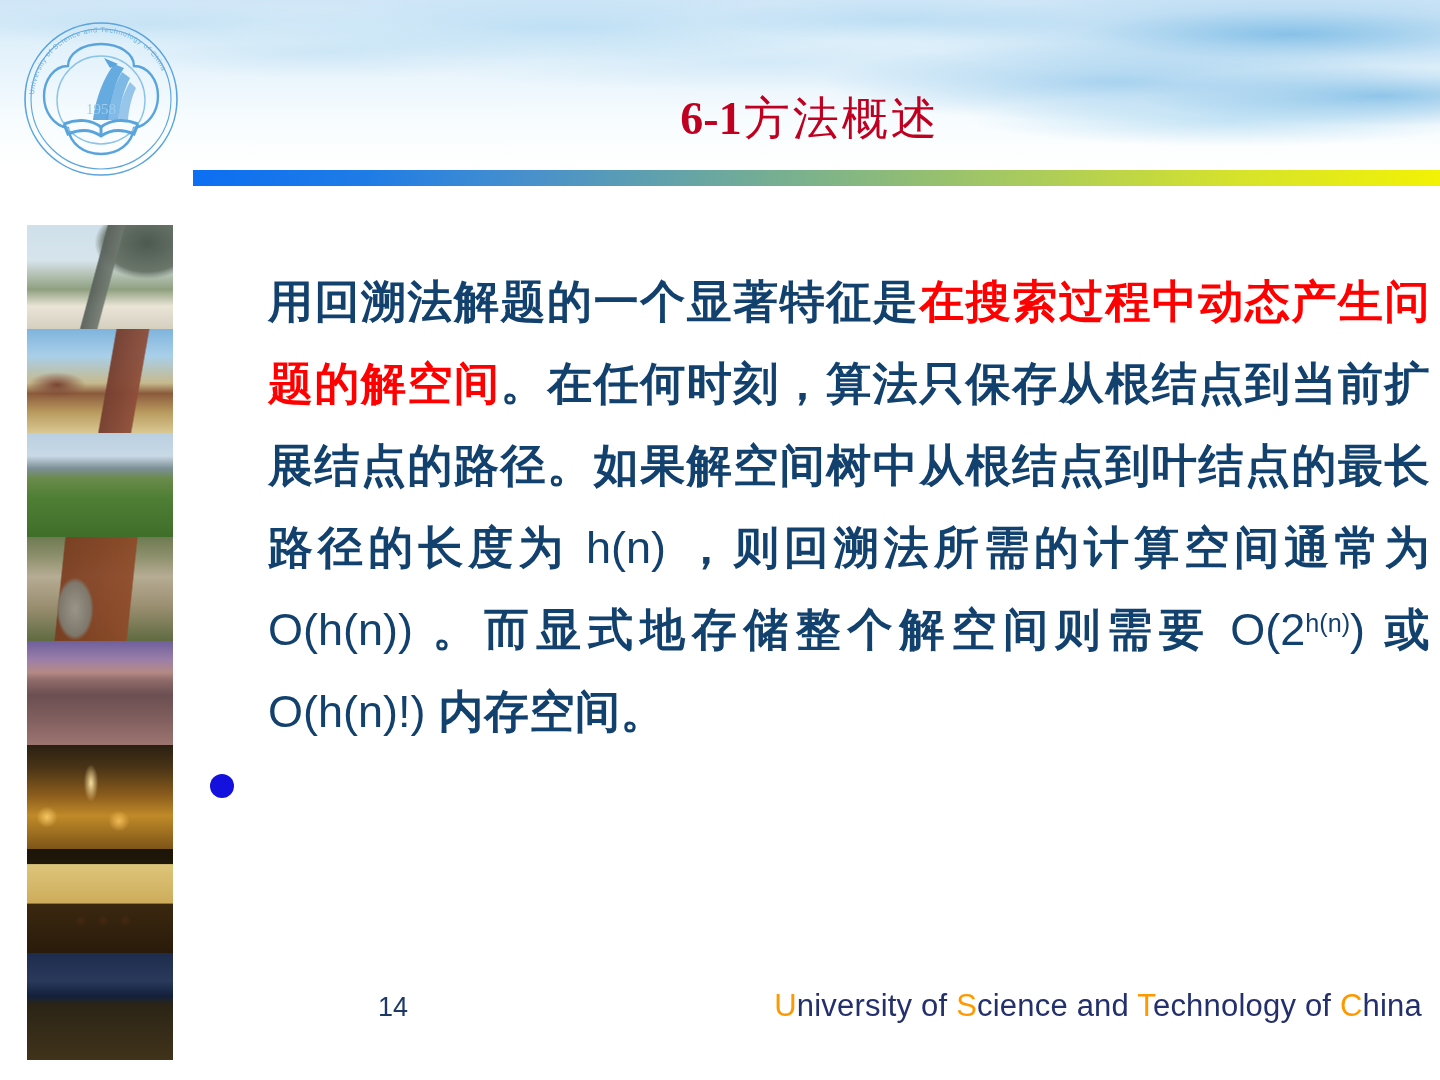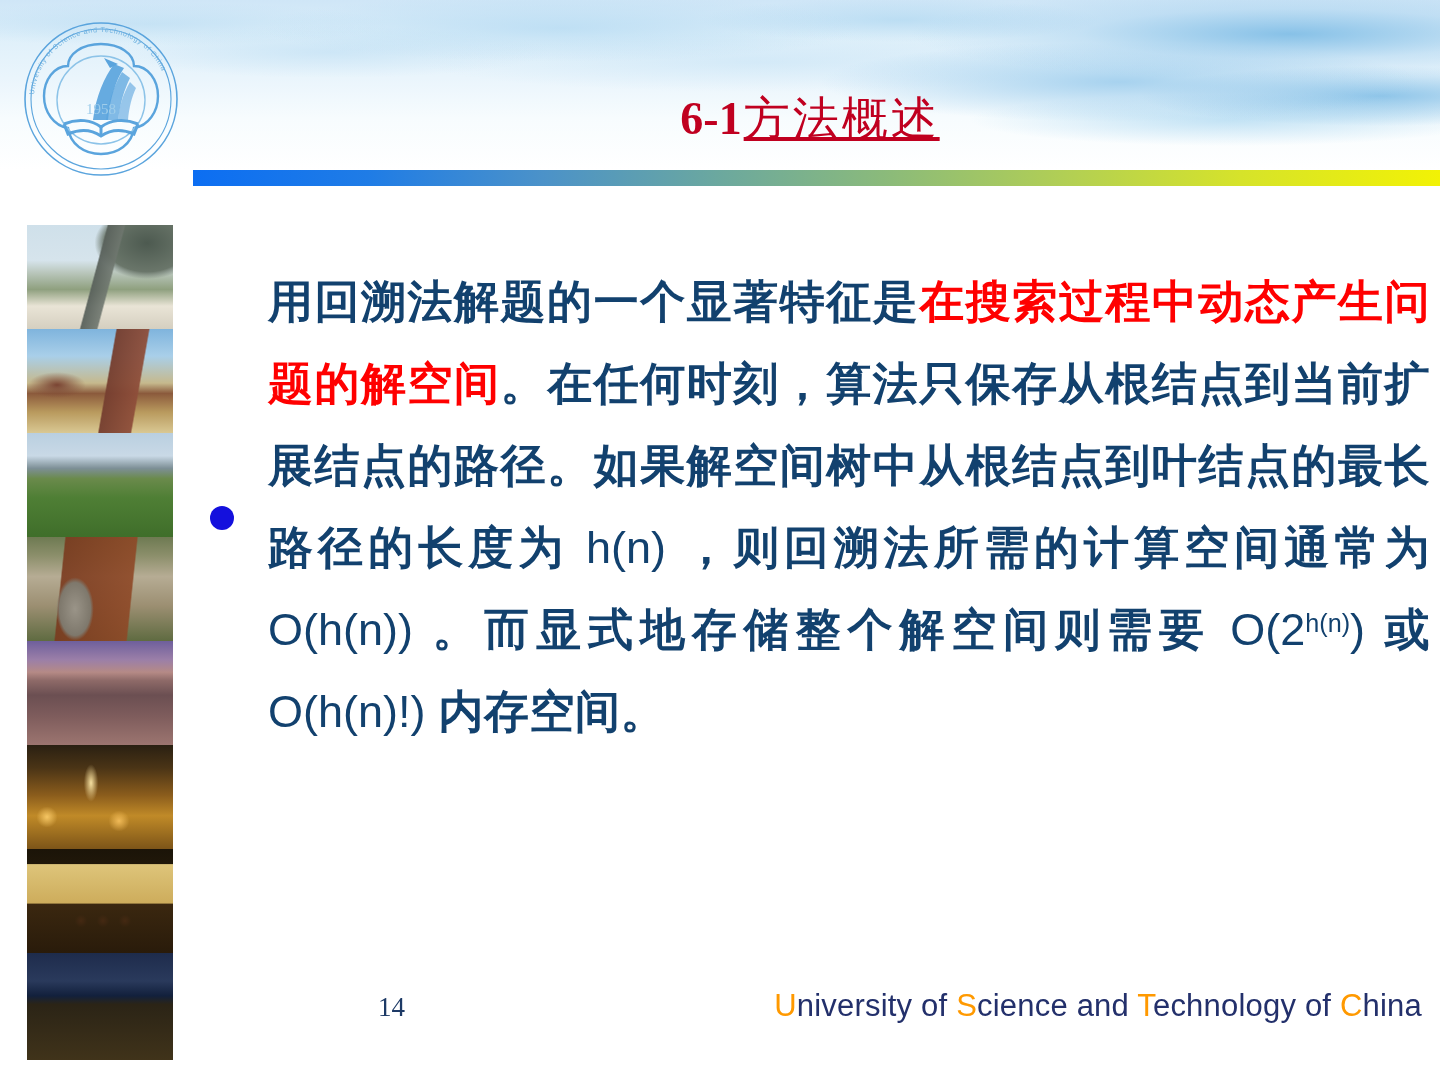--- a/index.html
+++ b/index.html
@@ -63,21 +63,20 @@
   .title .num {
     font-family: "Liberation Serif", "DejaVu Serif", serif;
     font-weight: bold;
     letter-spacing: 0px;
   }
   .title .cn {
     font-family: "DejaVu Serif", "Liberation Serif", serif;
     font-weight: normal;
     margin-left: 2px;
     letter-spacing: 3px;
-    text-decoration: underline;
   }
 
   
   .rule {
     position: absolute;
     left: 193px; top: 170px;
     width: 1247px; height: 16px;
     background: linear-gradient(to right,
       #0c6ef2 0%, #1f7ce6 14%, #4b92c9 28%, #6ba89f 42%,
       #8cbb79 56%, #b2cf54 70%, #d6e32a 84%, #f2f205 100%);
@@ -163,21 +162,21 @@
   }
 
   
   .body-block {
     position: absolute;
     left: 200px; top: 216px;
     width: 1230px;
   }
   .bullet-row {
     display: flex;
-    align-items: center;
+    align-items: flex-end;
   }
   .bullet-dot {
     flex: 0 0 auto;
     width: 24px; height: 24px;
     border-radius: 50%;
     background: #1410dd;
     margin: 22px 34px 0 10px;
   }
   .para {
     flex: 1 1 auto;
@@ -199,21 +198,21 @@
   .para .math sup {
     font-size: 0.56em;
     vertical-align: 0.50em;
     line-height: 0;
   }
 
   
   .page-num {
     position: absolute;
     left: 378px; top: 992px;
-    font-family: Liberation Serif, serif;
+    font-family: Liberation Sans, sans-serif;
     font-size: 27px;
     color: #1d3a66;
   }
   .footer-brand {
     position: absolute;
     right: 18px; top: 988px;
     font-family: "Liberation Sans", "DejaVu Sans", sans-serif;
     font-size: 31px;
     letter-spacing: 0.2px;
     color: #23306b;

